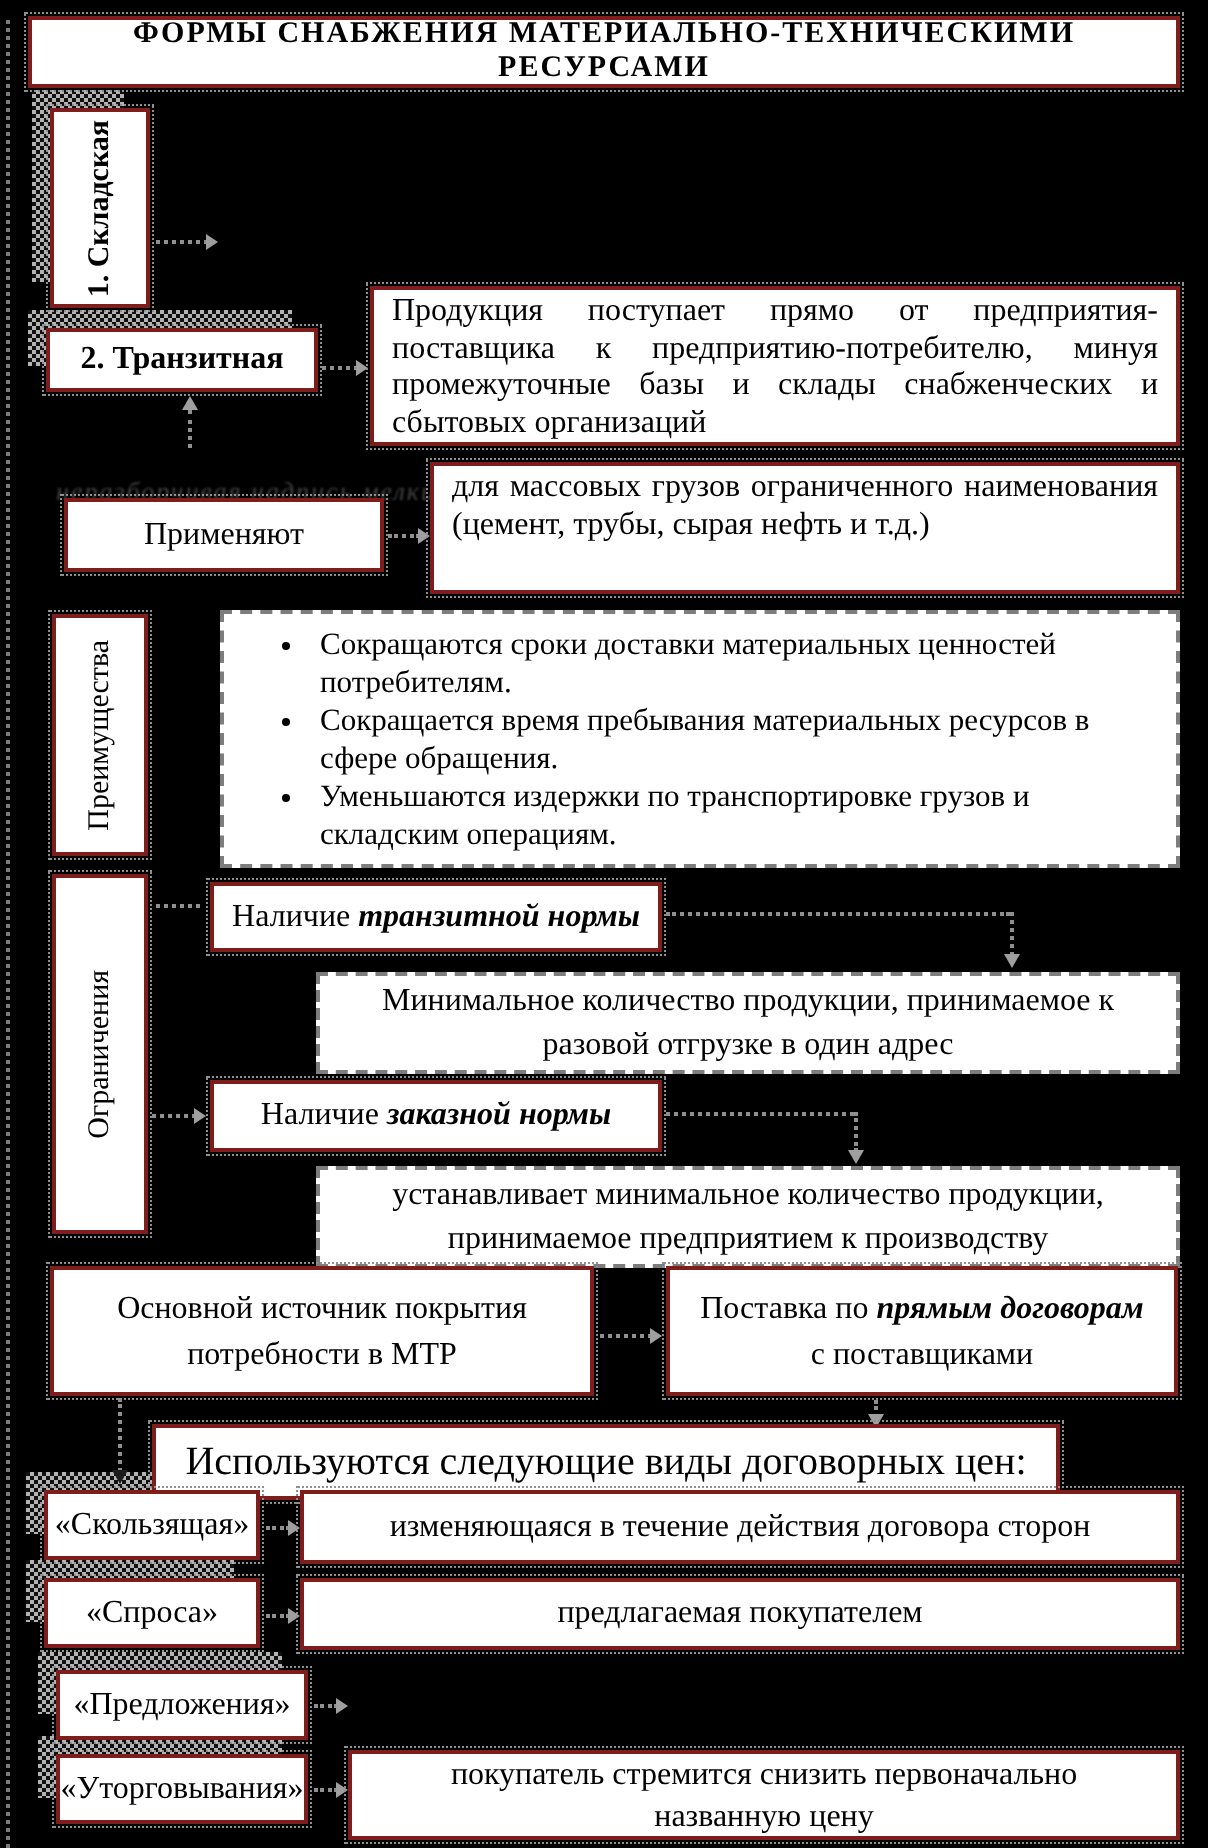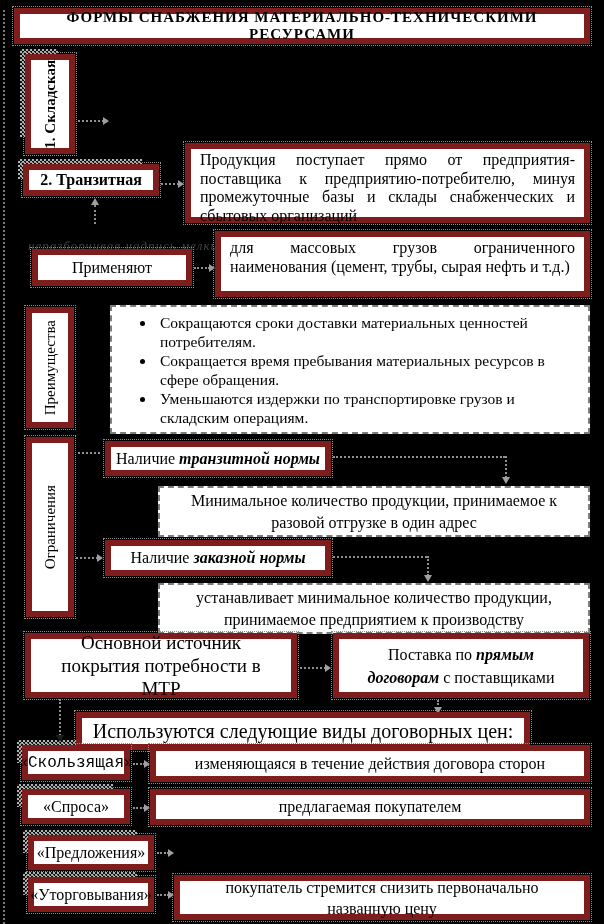--- a/index.html
+++ b/index.html
@@ -2,21 +2,21 @@
 <html><head>
 <meta charset="utf-8">
 <style>
   html,body{margin:0;padding:0;background:#000;}
   .stage{
     position:relative;width:604px;height:924px;background:#000;
     overflow:hidden;z-index:0;
     font-family:"Liberation Serif","DejaVu Serif",serif;color:#000;
   }
   .box{
-    position:absolute;background:#fff;border:6px solid #7f1d1d;
+    position:absolute;background:#fff;border:2px solid #7f1d1d;
     outline:1px dotted #8f8f8f;outline-offset:1px;box-sizing:border-box;
   }
   .dashed{border:2px dashed #7d7d7d;outline:none;}
   .shadowed::before{
     content:"";position:absolute;left:-11px;top:-11px;width:100%;height:100%;
     background:repeating-conic-gradient(#b3b3b3 0% 25%, #101010 0% 50%) 0 0/4px 4px;
     z-index:-1;
   }
   .center{display:flex;align-items:center;justify-content:center;text-align:center;}
   .vlabel{display:flex;align-items:center;justify-content:center;}
@@ -104,37 +104,37 @@
   <div class="box center lbl" style="left:105px;top:540px;width:226px;height:36px;">
     <span>
       <span>Наличие </span><span class="bi">заказной нормы</span>
     </span>
   </div>
   <div class="hline" style="left:333px;top:556px;width:94px;"></div>
   <div class="vline" style="left:427px;top:556px;height:20px;"></div>
   <span class="tri d" style="left:424px;top:575px;"></span>
   <div class="box dashed center" style="left:158px;top:583px;width:432px;height:51px;font-size:16px;line-height:22px;padding:12px 10px;">устанавливает минимальное количество продукции, принимаемое предприятием к производству</div>
 
-  <div class="box center" style="left:25px;top:633px;width:272px;height:65px;font-size:19px;line-height:23px;padding:0 20px;">Основной источник покрытия потребности в МТР</div>
+  <div class="box center" style="left:25px;top:633px;width:272px;height:65px;font-size:16px;line-height:23px;padding:0 20px;">Основной источник покрытия потребности в МТР</div>
   <div class="hline" style="left:300px;top:667px;width:26px;"></div>
   <span class="tri r" style="left:325px;top:664px;"></span>
   <div class="box center" style="left:333px;top:633px;width:256px;height:65px;font-size:16px;line-height:23px;padding:0 12px;">
     <span>
       <span>Поставка по </span><span class="bi">прямым договорам</span><span> с поставщиками</span>
     </span>
   </div>
 
   <div class="vline" style="left:437px;top:700px;height:9px;"></div>
   <span class="tri d" style="left:434px;top:707px;"></span>
   <div class="box center" style="left:76px;top:712px;width:454px;height:38px;font-size:20px;">Используются следующие виды договорных цен:</div>
 
   <div class="vline" style="left:59px;top:699px;height:37px;"></div>
   <span class="tri d dark" style="left:56px;top:735px;"></span>
 
-  <div class="box center lbl shadowed" style="left:22px;top:745px;width:108px;height:35px;font-family:Liberation Mono, monospace;">«Скользящая»</div>
+  <div class="box center lbl shadowed" style="left:22px;top:745px;width:108px;height:35px;">«Скользящая»</div>
   <div class="hline" style="left:133px;top:763px;width:12px;"></div>
   <span class="tri r" style="left:144px;top:760px;"></span>
   <div class="box center lbl" style="left:150px;top:745px;width:440px;height:37px;">изменяющаяся в течение действия договора сторон</div>
 
   <div class="box center lbl shadowed" style="left:22px;top:789px;width:108px;height:35px;">«Спроса»</div>
   <div class="hline" style="left:133px;top:807px;width:12px;"></div>
   <span class="tri r" style="left:144px;top:804px;"></span>
   <div class="box center lbl" style="left:150px;top:789px;width:440px;height:36px;">предлагаемая покупателем</div>
 
   <div class="box center lbl shadowed" style="left:28px;top:835px;width:126px;height:35px;">«Предложения»</div>

